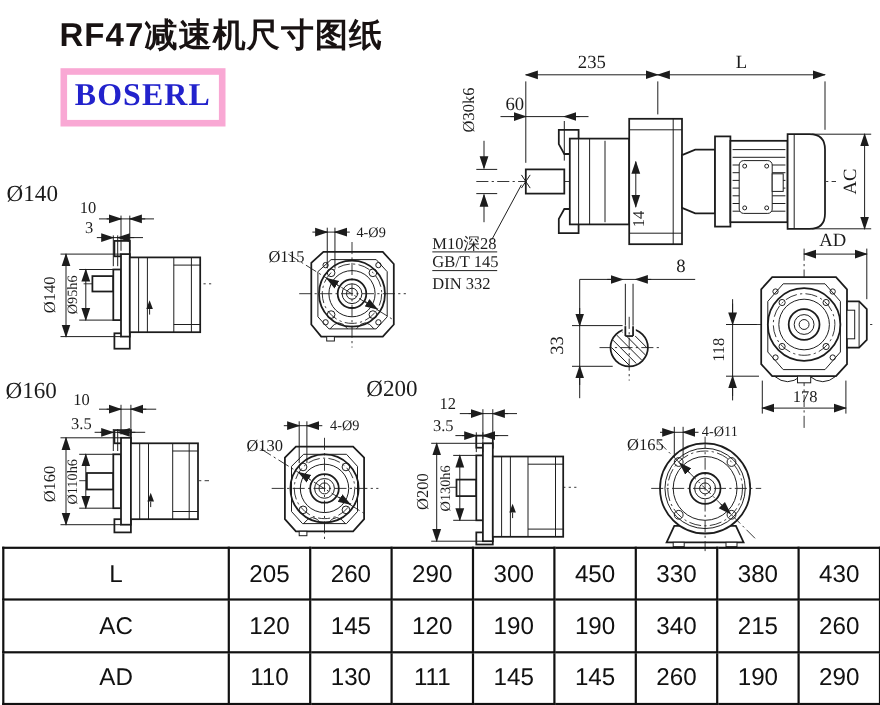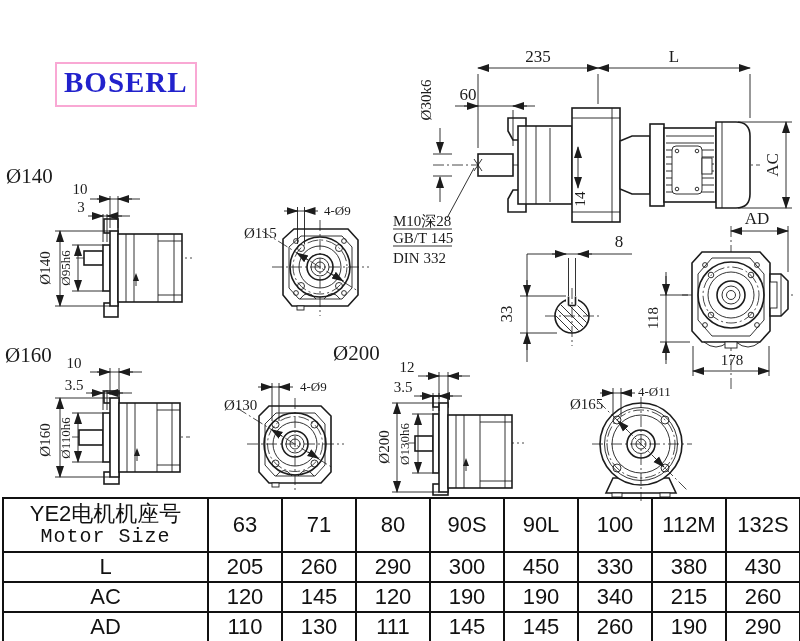--- a/index.html
+++ b/index.html
@@ -1,20 +1,20 @@
 <!DOCTYPE html>
 <html><head>
 <meta charset="utf-8">
 <style>
   html,body{margin:0;padding:0;background:#ffffff;}
   .page{position:relative;width:800px;height:641px;background:#fff;overflow:hidden;
         font-family:"Liberation Sans",sans-serif;color:#151515;}
   .title{position:absolute;left:54px;top:12px;margin:0;font-size:30px;font-weight:bold;
          letter-spacing:1px;color:#181212;font-family:"Liberation Sans",sans-serif;}
-  .logo{position:absolute;left:55px;top:62px;border:2px solid #f9a8d4;background:#fff;
+  .logo{position:absolute;left:55px;top:62px;border:6px solid #f9a8d4;background:#fff;
         padding:0 7px;line-height:36px;}
   .logo span{font-family:"Liberation Serif",serif;font-weight:bold;font-size:29px;color:#2222cc;letter-spacing:1px;}
   svg{position:absolute;left:0;top:0;}
   .o{stroke:#1c1c1c;stroke-width:1.6;}
   .t{stroke:#1c1c1c;stroke-width:0.9;}
   .c{stroke:#1c1c1c;stroke-width:0.8;fill:none;stroke-dasharray:11 3 2 3;}
   text{fill:#1c1c1c;font-family:"Liberation Serif",serif;}
   .lbl{font-size:15px;}
   .lbl2{font-size:17px;}
   .lbls{font-size:13px;}
@@ -25,20 +25,21 @@
   .dimtable td{border:2px solid #111;text-align:center;vertical-align:middle;
                font-size:22px;color:#111;padding:0;line-height:1.1;}
   .dimtable .hd{font-size:22px;}
   .dimtable .en{font-family:"Liberation Mono",monospace;font-size:20px;letter-spacing:1px;}
 </style>
 </head>
 <body>
 
 <div class="page">
 
+<h1 class="title">RF47减速机尺寸图纸</h1>
 <div class="logo">
   <span>BOSERL</span>
 </div>
 
 <svg width="800" height="641" viewBox="0 0 800 641">
 <defs>
   <marker id="arr" markerWidth="12" markerHeight="10" refX="11" refY="5" orient="auto-start-reverse" markerUnits="userSpaceOnUse" viewBox="0 0 12 10">
     <path d="M0,1 L12,5 L0,9 Z" fill="#1c1c1c"></path>
   </marker>
   <clipPath id="keyclip">
@@ -402,34 +403,20 @@
         <col style="width:74px">
         <col style="width:74px">
         <col style="width:74px">
         <col style="width:74px">
     <col style="width:74px">
         <col style="width:74px">
         <col style="width:74px">
         <col style="width:74px">
   </colgroup>
   <tbody>
-        <tr style="height:54px">
-    <td>
-      <div class="hd">YE2电机机座号</div>
-      <div class="en">Motor Size</div>
-    </td>
-    <td>63</td>
-    <td>71</td>
-    <td>80</td>
-    <td>90S</td>
-    <td>90L</td>
-    <td>100</td>
-    <td>112M</td>
-    <td>132S</td>
-  </tr>
   <tr style="height:30px">
     <td>L</td>
     <td>205</td>
     <td>260</td>
     <td>290</td>
     <td>300</td>
     <td>450</td>
     <td>330</td>
     <td>380</td>
     <td>430</td>

